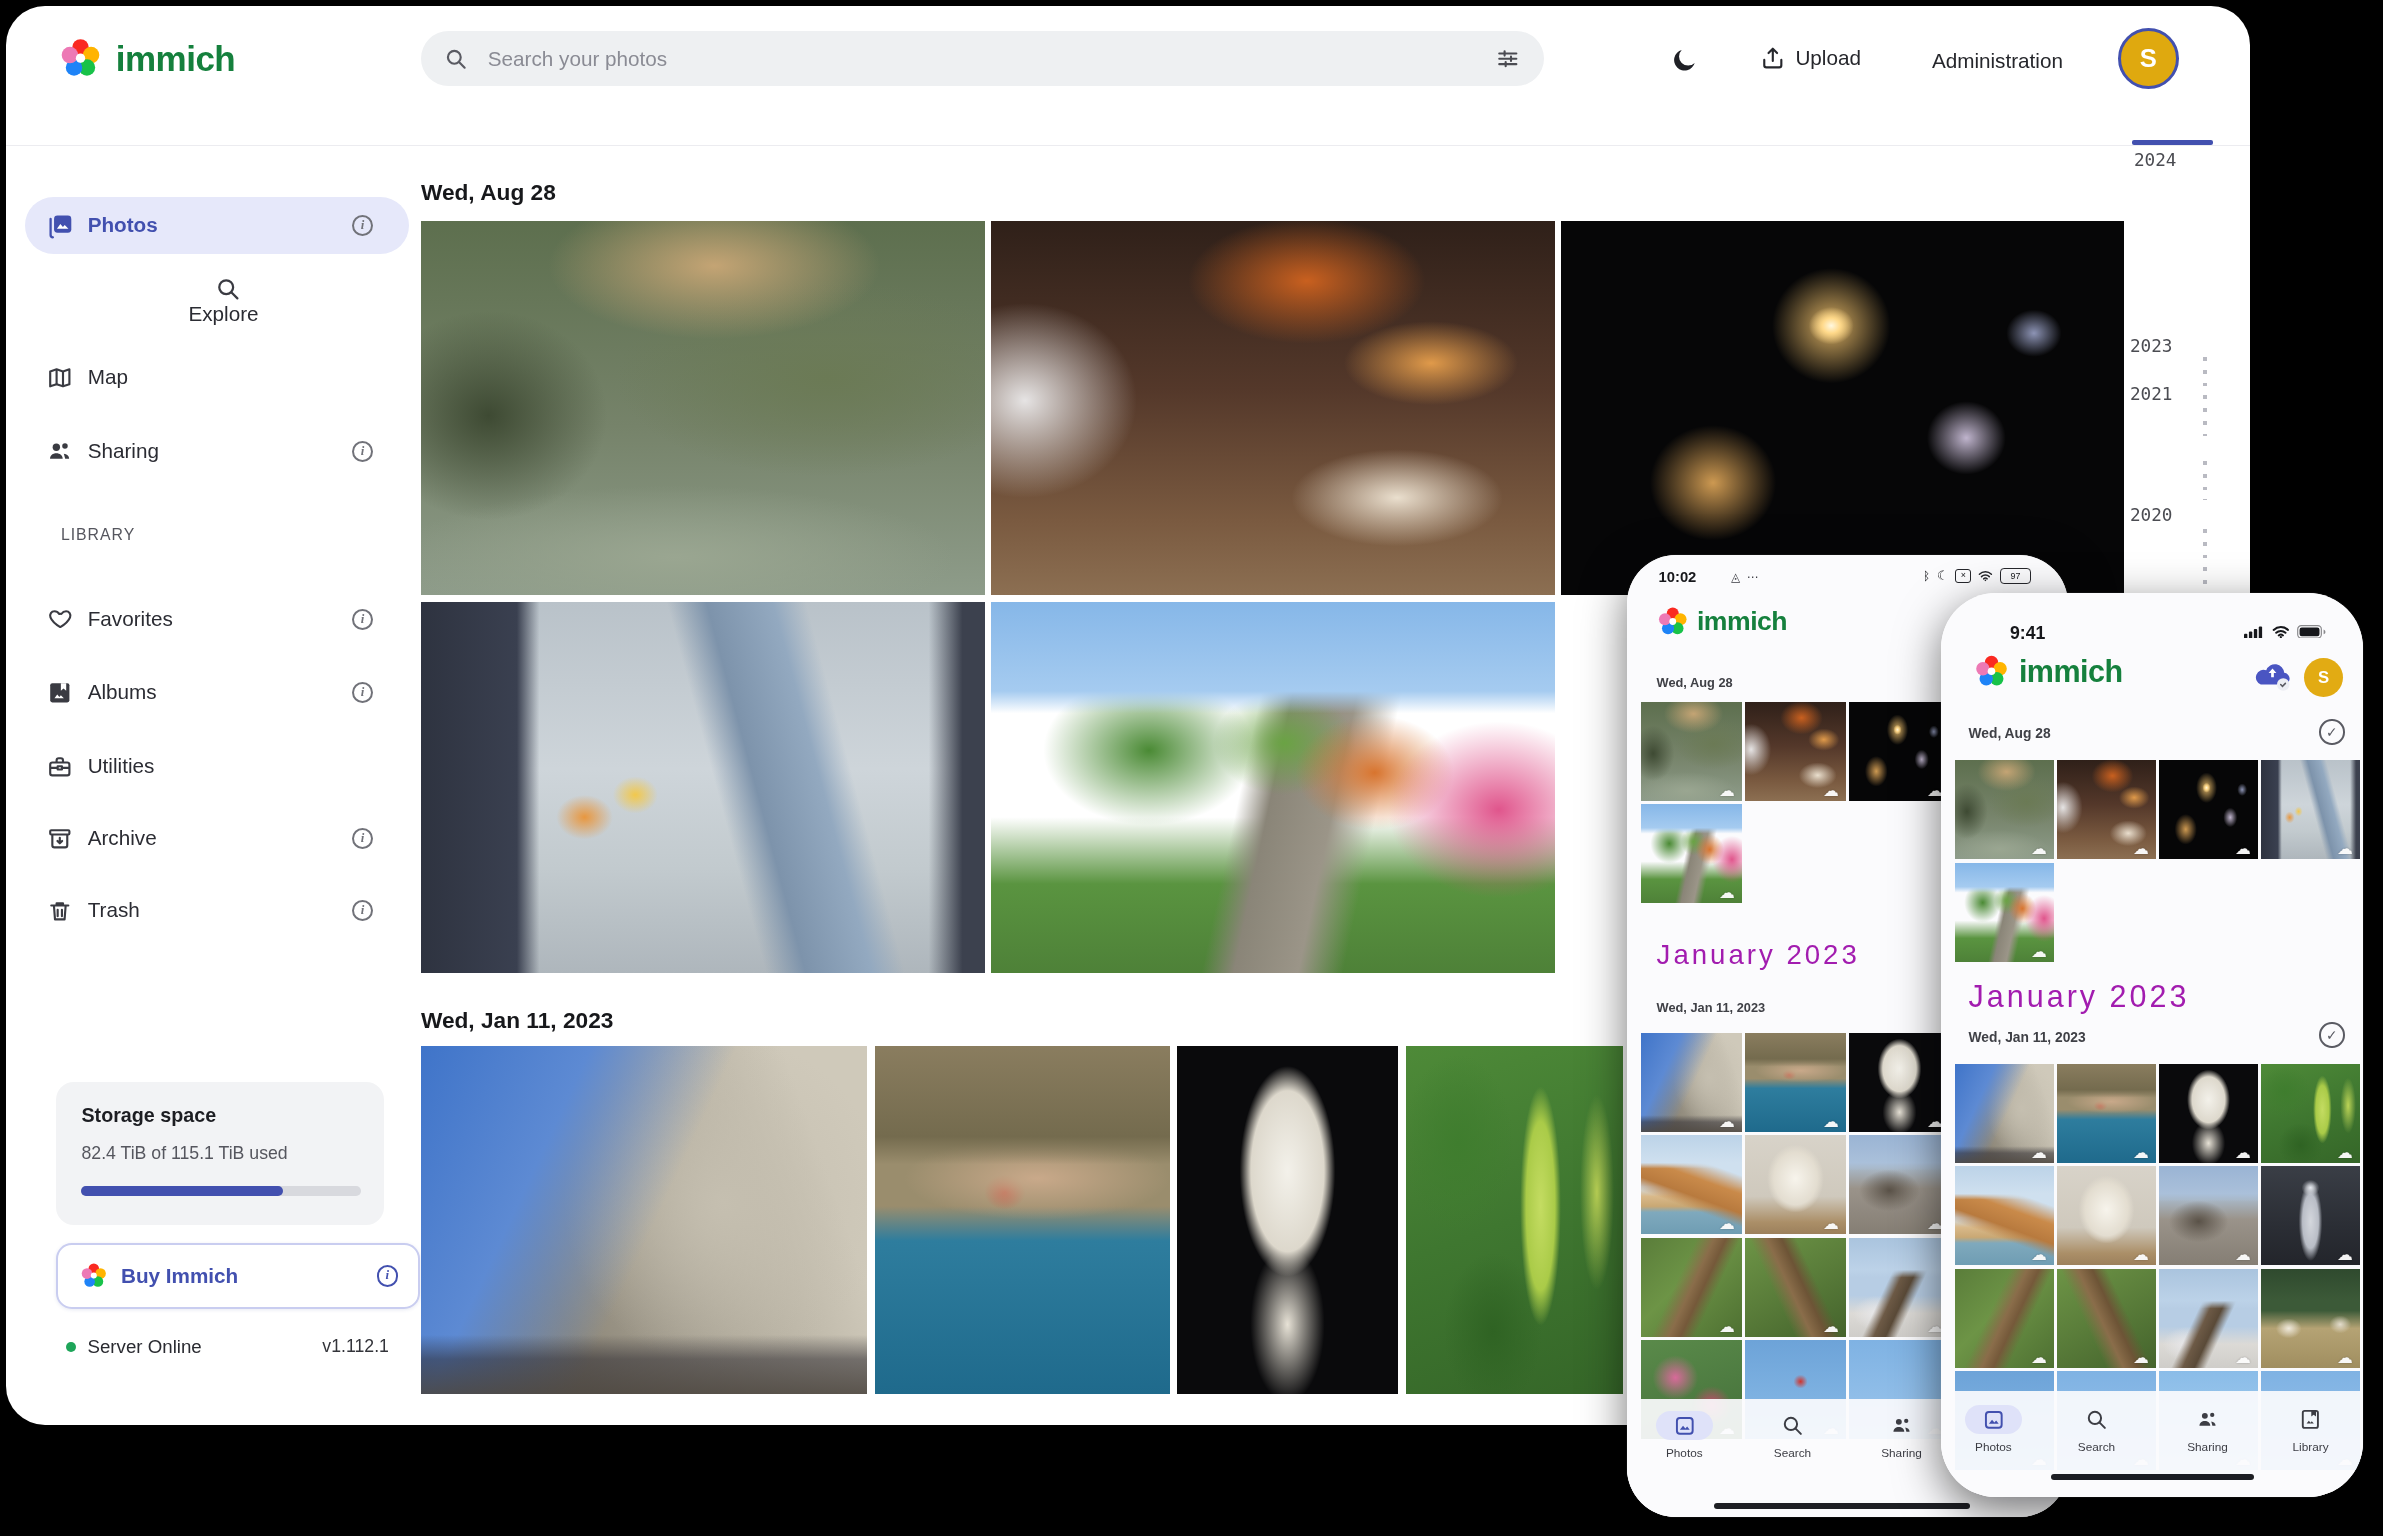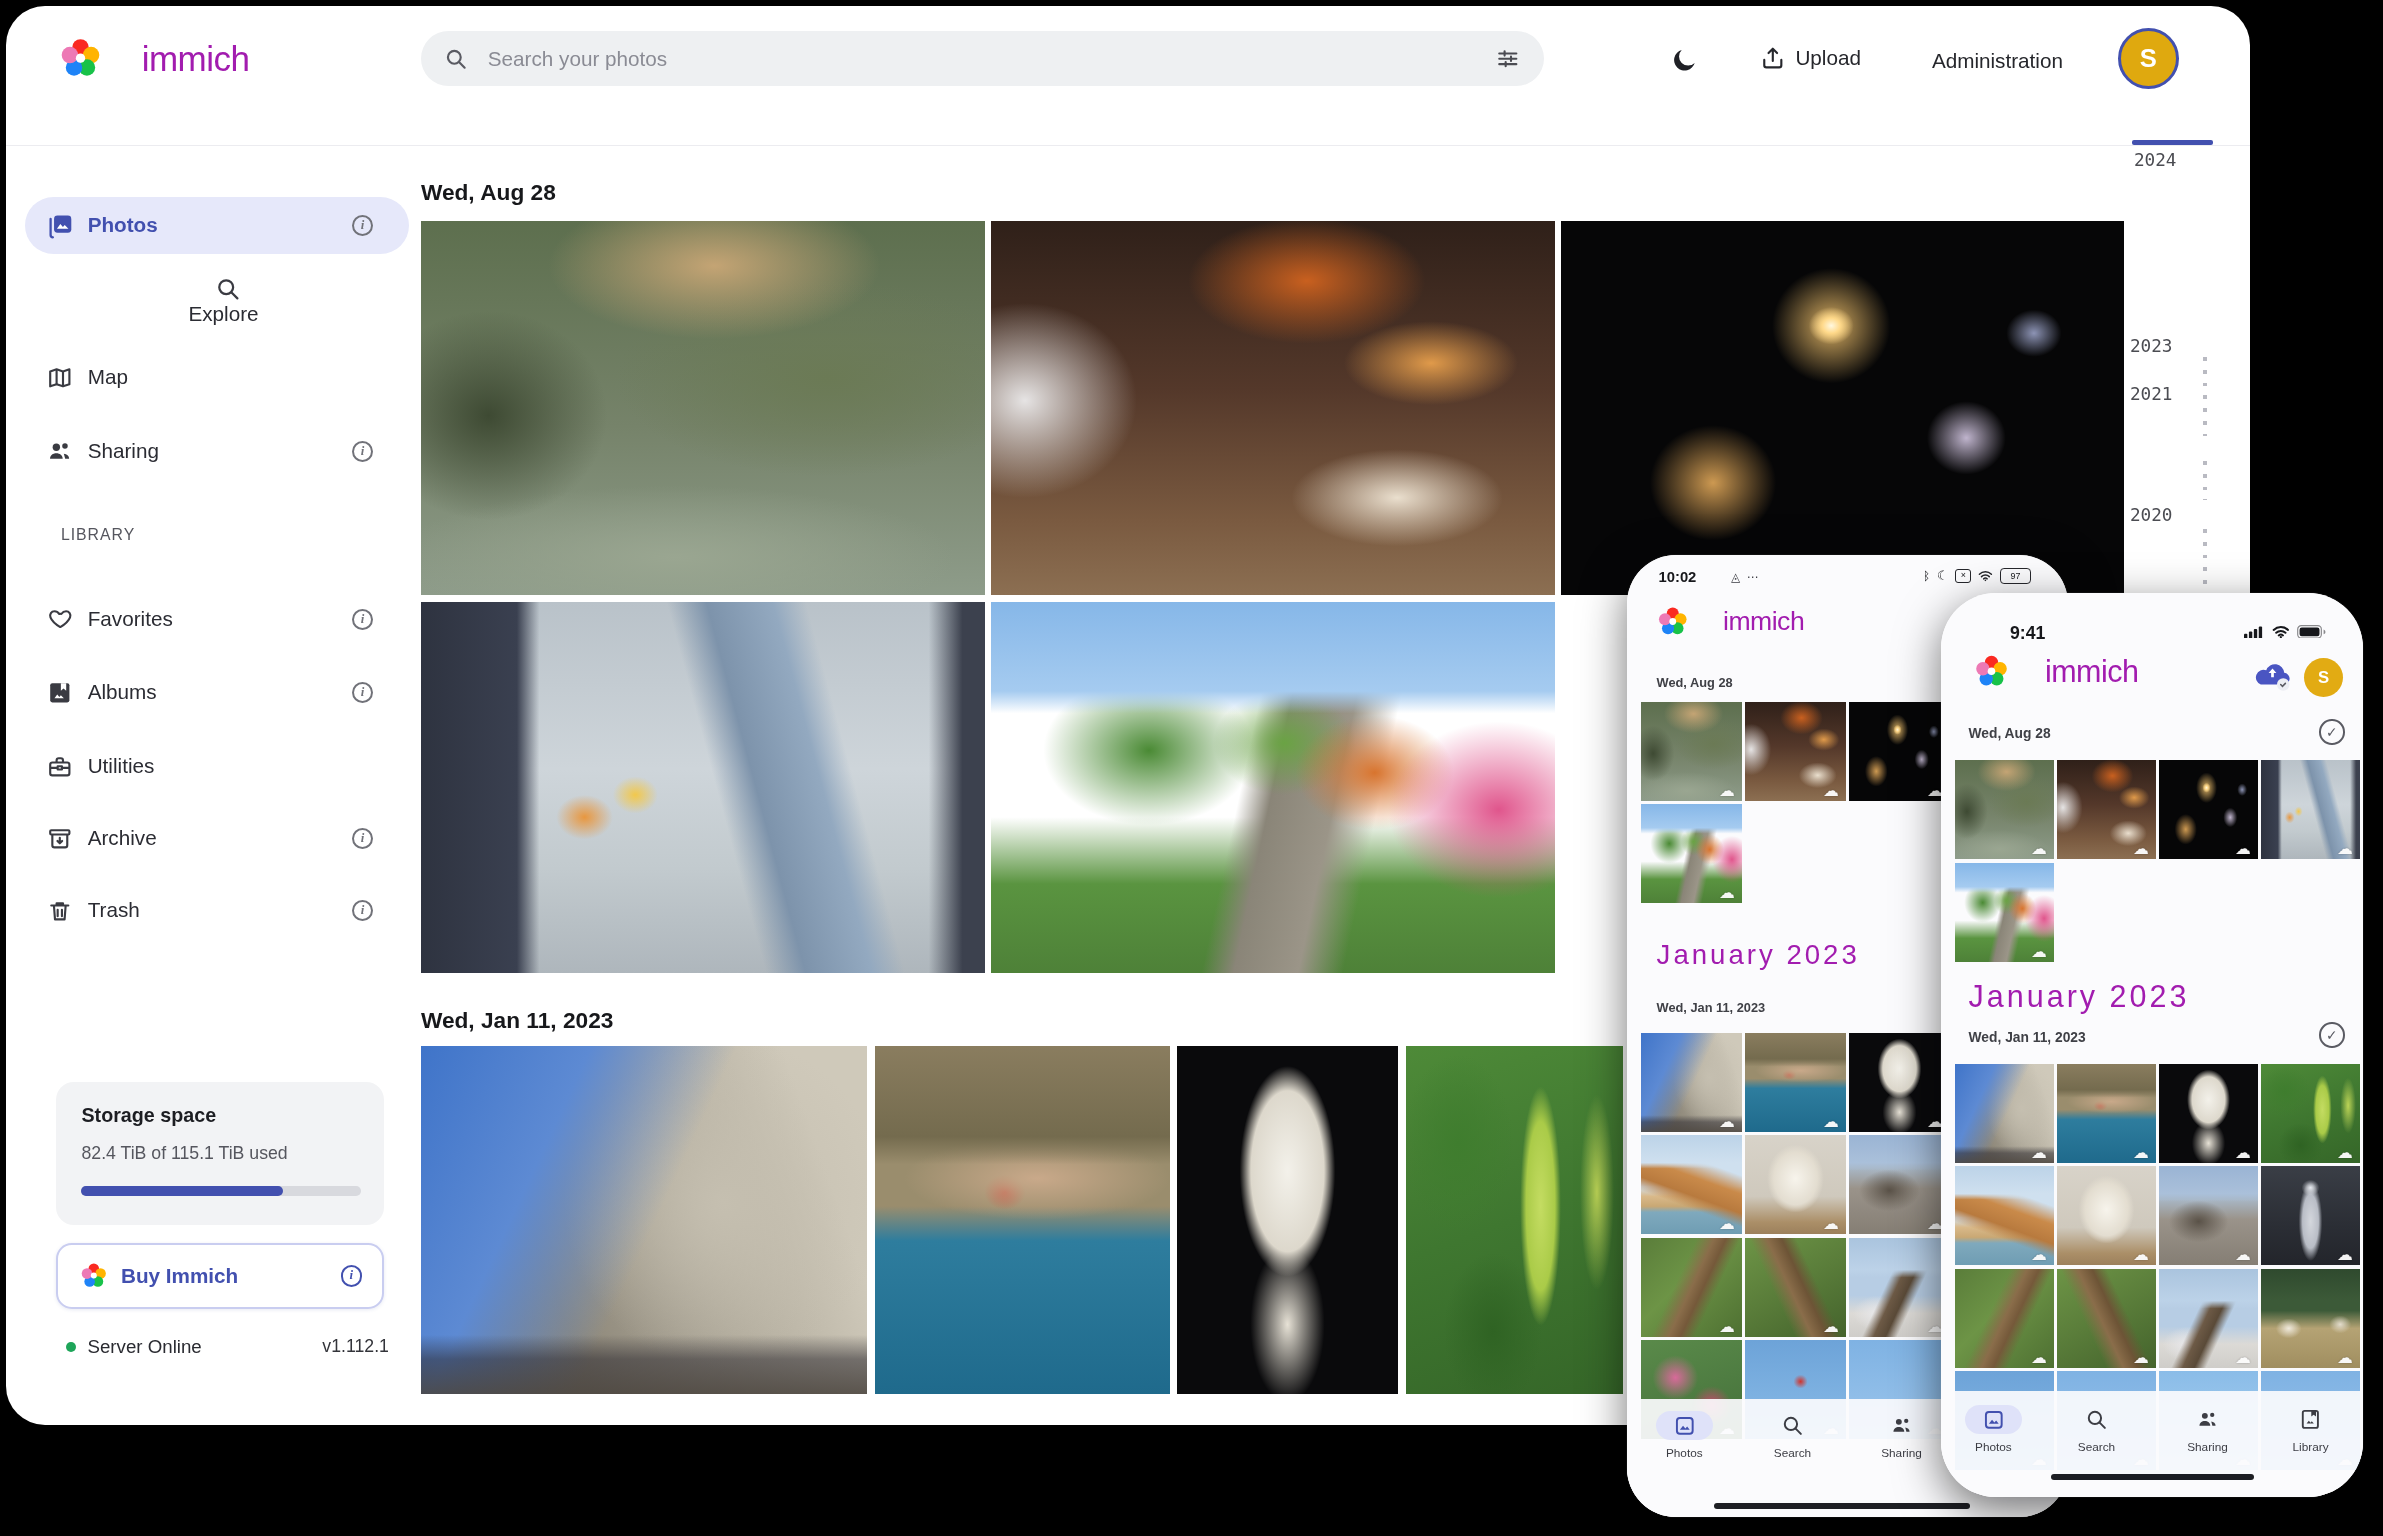--- a/index.html
+++ b/index.html
@@ -6,21 +6,21 @@
   .stage{position:relative;width:2384px;height:1537px;background:#000;overflow:hidden;
          font-family:"Liberation Sans","DejaVu Sans",sans-serif;color:#26272c;}
   .abs{position:absolute;}
 
   
   .card{position:absolute;left:5.9px;top:5.9px;width:2244px;height:1419px;background:#fff;
         border-radius:39px;overflow:hidden;}
   .hairline{position:absolute;left:0;top:139px;width:100%;height:1px;background:#ececf0;}
 
   
-  .logo-word{font-weight:400;color:#a21caf;letter-spacing:-0.5px;margin-left:26px;}
+  .logo-word{font-weight:700;color:#15803d;letter-spacing:-0.5px;}
   .searchbar{position:absolute;left:415px;top:25.6px;width:1123px;height:55px;background:#eef0f2;
              border-radius:27.6px;display:flex;align-items:center;padding:0 23.6px;box-sizing:border-box;}
   .searchbar input{flex:1;border:none;background:transparent;outline:none;font-size:20.7px;
                    color:#3a3b42;font-family:inherit;margin-left:17.7px;}
   .searchbar input::placeholder{color:#8a8b94;}
   .hbtn{display:flex;align-items:center;gap:9.9px;font-size:20.7px;color:#26272c;cursor:pointer;}
   .avatar{position:absolute;left:2112px;top:21.7px;width:61px;height:61px;border-radius:50%;
           background:#dfa90f;border:3px solid #4250af;box-sizing:border-box;display:flex;
           align-items:center;justify-content:center;color:#fff;font-size:25.6px;font-weight:700;}
 
@@ -43,21 +43,21 @@
   .info::after{content:"i";}
   .info.indigo{border-color:#4250af;color:#4250af;}
   .section-lbl{position:absolute;left:55px;font-size:15.8px;letter-spacing:1px;color:#55565e;}
 
   
   .storage{position:absolute;left:50px;top:1076px;width:328px;height:143px;background:#f2f3f5;border-radius:17.7px;}
   .storage .t{position:absolute;left:25.6px;top:21.7px;font-size:19.7px;font-weight:700;color:#1c1d22;}
   .storage .u{position:absolute;left:25.6px;top:61px;font-size:17.7px;color:#55565e;}
   .track{position:absolute;left:25.6px;top:104px;width:280px;height:9.9px;border-radius:4.9px;background:#d8d9de;}
   .fill{height:100%;border-radius:4.9px;background:#4250af;}
-  .buybtn{position:absolute;left:50px;top:1237px;width:328px;height:66px;background:#fff;border:2px solid #c9cdf0;
+  .buybtn{position:absolute;left:50px;top:1237px;width:364px;height:66px;background:#fff;border:2px solid #c9cdf0;
           border-radius:15.8px;box-sizing:border-box;display:flex;align-items:center;cursor:pointer;
           box-shadow:0 1px 3.9px rgba(60,70,160,.12);}
   .buybtn .bl{font-size:20.7px;font-weight:700;color:#4250af;margin-left:13.8px;}
   .srv{position:absolute;left:50px;top:1326px;width:335px;height:29.6px;display:flex;align-items:center;}
   .dot-g{width:9.9px;height:9.9px;border-radius:50%;background:#1ea559;margin-left:9.9px;}
   .srv .s{font-size:18.7px;color:#2a2b31;margin-left:11.8px;}
   .srv .v{font-size:17.7px;color:#33343a;margin-left:auto;margin-right:2px;}
 
   
   .datehdr{position:absolute;font-size:22.7px;font-weight:700;color:#17181b;}

